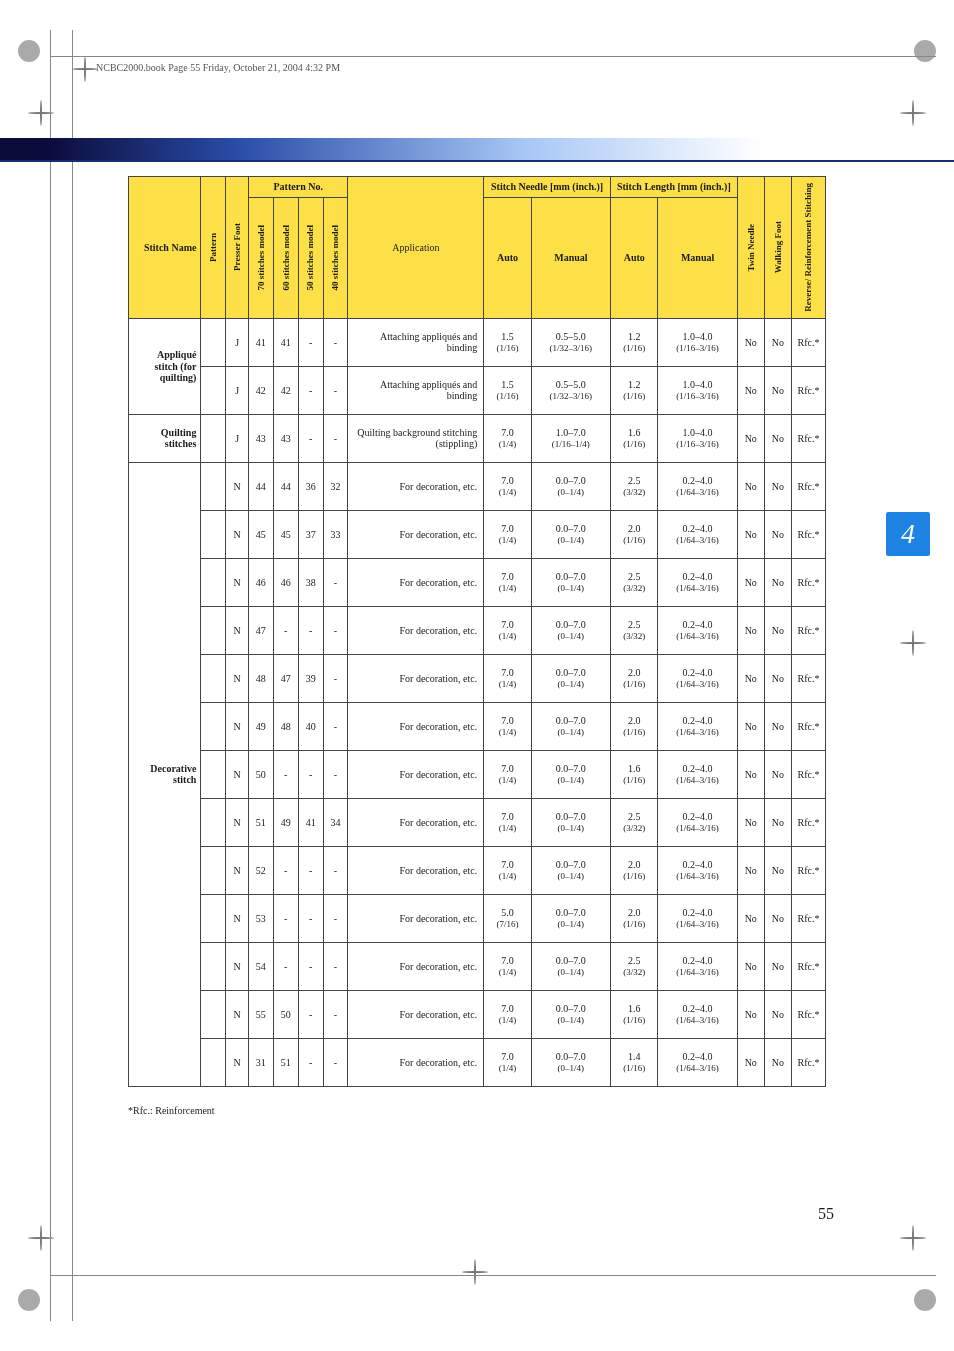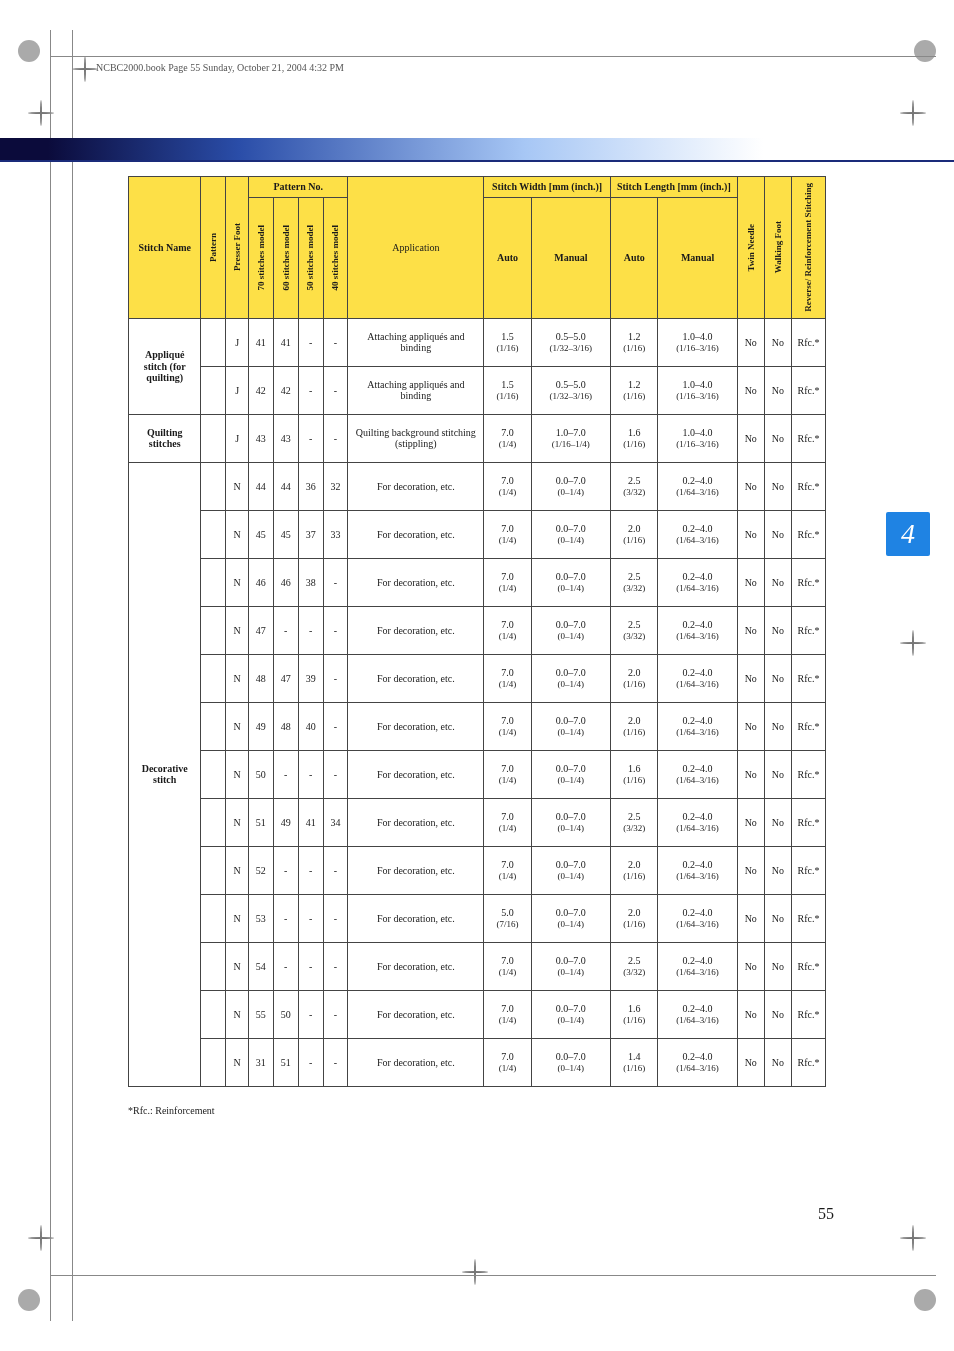--- a/index.html
+++ b/index.html
@@ -23,24 +23,24 @@
   .gradbar{position:absolute;top:138px;left:0;right:0;height:22px;background:linear-gradient(90deg,#0b0b3b 0%,#0b0b3b 5%,#2a4da8 25%,#a7c7f5 55%,#fff 80%)}
   .gradbar::after{content:"";position:absolute;left:0;right:0;bottom:-2px;height:2px;background:#1a2b7a}
   .tab{position:absolute;right:24px;top:512px;width:44px;height:44px;background:#1f83e3;color:#fff;font-style:italic;font-family:Georgia,"Times New Roman",serif;font-size:28px;display:flex;align-items:center;justify-content:center;border-radius:2px}
   .pgnum{position:absolute;bottom:128px;right:120px;font-size:16px}
   .footnote{position:absolute;top:1105px;left:128px;font-size:10px}
   .content{position:absolute;top:176px;left:128px;width:698px}
   table{border-collapse:collapse;width:100%;table-layout:fixed}
   th,td{border:1px solid #444;padding:0;font-size:10px;line-height:1.15;vertical-align:middle}
   th{font-weight:700;background:#fff}
   td.c{text-align:center}
-  td.l{text-align:center;padding:6px 6px}
+  td.l{text-align:right;padding:6px 6px}
   .hdr-row td,.hdr-row th{background:#fde047}
   .vtext{writing-mode:vertical-rl;transform:rotate(180deg);white-space:nowrap;font-weight:700;font-size:9px;padding:6px 0;display:block;margin:0 auto}
-  .name{font-weight:700;font-size:10px;text-align:center;padding:0 4px}
+  .name{font-weight:700;font-size:10px;text-align:right;padding:0 4px}
   .dual{text-align:center;padding:6px 0;white-space:nowrap}
   .dual .s{display:block;font-size:9px}
   .thin{font-size:9px}
   .icon{font-family:monospace;font-size:14px}
   col.w-name{width:64px}col.w-pat{width:22px}col.w-foot{width:20px}
   col.w-pn{width:22px}col.w-app{width:120px}
   col.w-auto{width:42px}col.w-man{width:70px}
   col.w-yn{width:24px}col.w-rfc{width:30px}
 </style>
 </head>
@@ -56,21 +56,21 @@
 <div class="regcross bl"></div>
 <div class="regcross br"></div>
 <div class="regcross mt"></div>
 <div class="regcross mr"></div>
 <div class="regcross mbt"></div>
 <div class="rule-top"></div>
 <div class="rule-bot"></div>
 <div class="rule-v1"></div>
 <div class="rule-v2"></div>
 
-<div class="headerline">NCBC2000.book  Page 55  Sunday, October 21, 2004  4:32 PM</div>
+<div class="headerline">NCBC2000.book  Page 55  Friday, October 21, 2004  4:32 PM</div>
 <div class="gradbar"></div>
 <div class="tab">4</div>
 <div class="pgnum">55</div>
 <div class="footnote">*Rfc.: Reinforcement</div>
 
 <div class="content">
 <table>
 <colgroup>
 <col class="w-name">
           <col class="w-pat">
@@ -92,21 +92,21 @@
 <tr class="hdr-row">
   <th rowspan="3" class="name">Stitch Name</th>
   <th rowspan="3">
               <span class="vtext">Pattern</span>
             </th>
   <th rowspan="3">
               <span class="vtext">Presser Foot</span>
             </th>
   <th colspan="4" class="c" style="font-weight:700;padding:4px 0">Pattern No.</th>
   <th rowspan="3" class="c" style="font-weight:400">Application</th>
-  <th colspan="2" class="c" style="font-weight:700;padding:4px 2px">Stitch Width [mm (inch.)]</th>
+  <th colspan="2" class="c" style="font-weight:700;padding:4px 2px">Stitch Needle [mm (inch.)]</th>
   <th colspan="2" class="c" style="font-weight:700;padding:4px 2px">Stitch Length [mm (inch.)]</th>
   <th rowspan="3">
               <span class="vtext">Twin Needle</span>
             </th>
   <th rowspan="3">
               <span class="vtext">Walking Foot</span>
             </th>
   <th rowspan="3">
               <span class="vtext">Reverse/ Reinforcement Stitching</span>
             </th>

